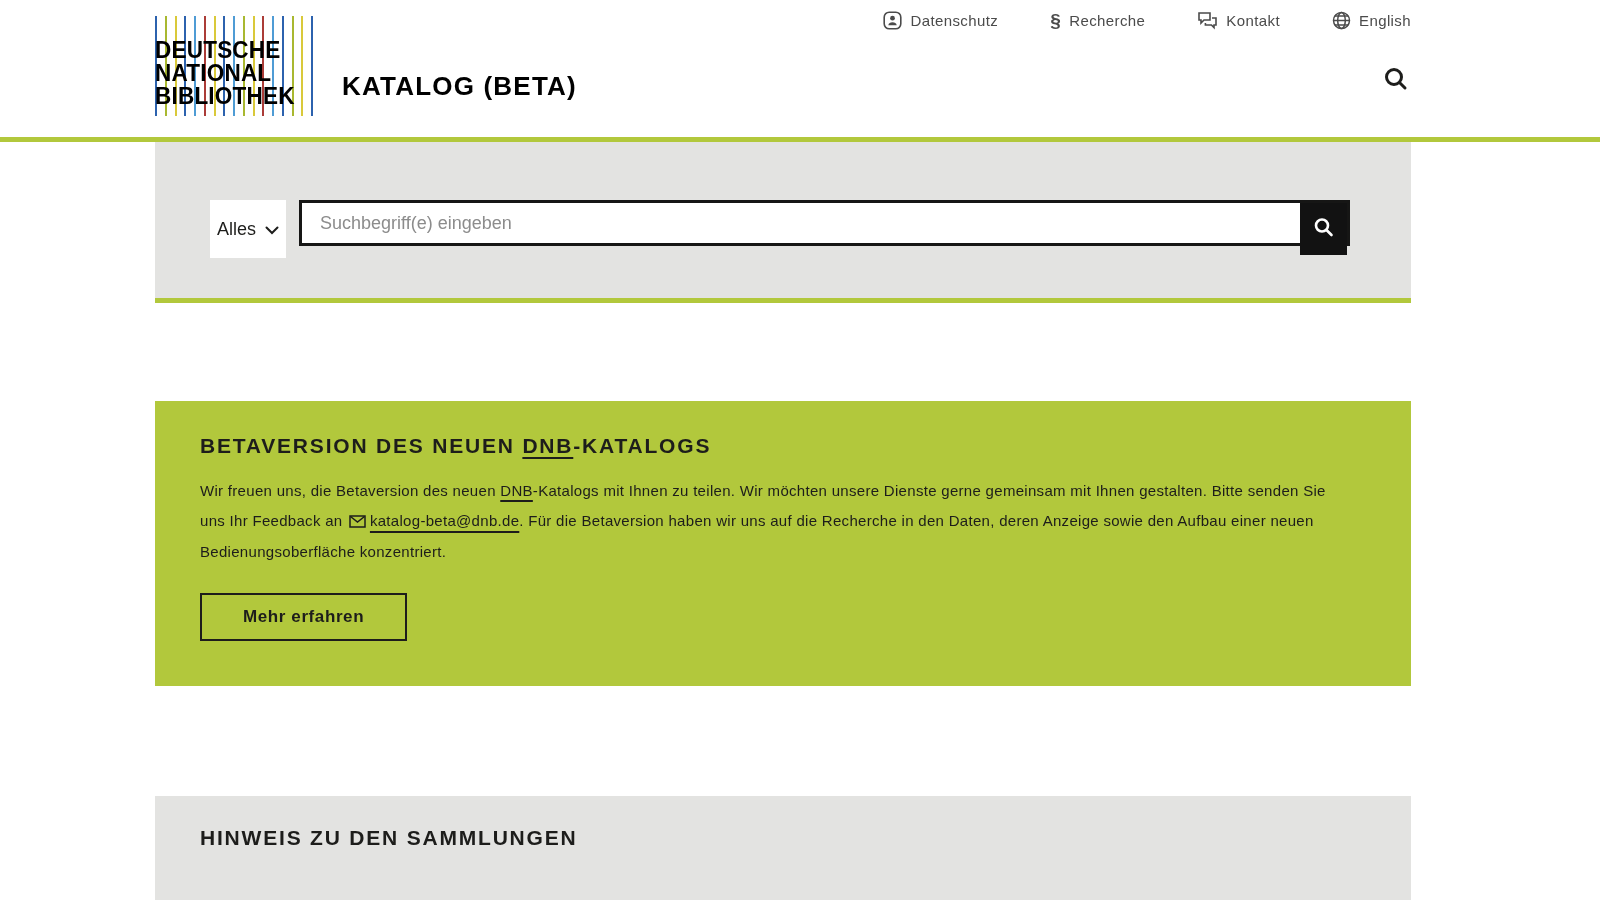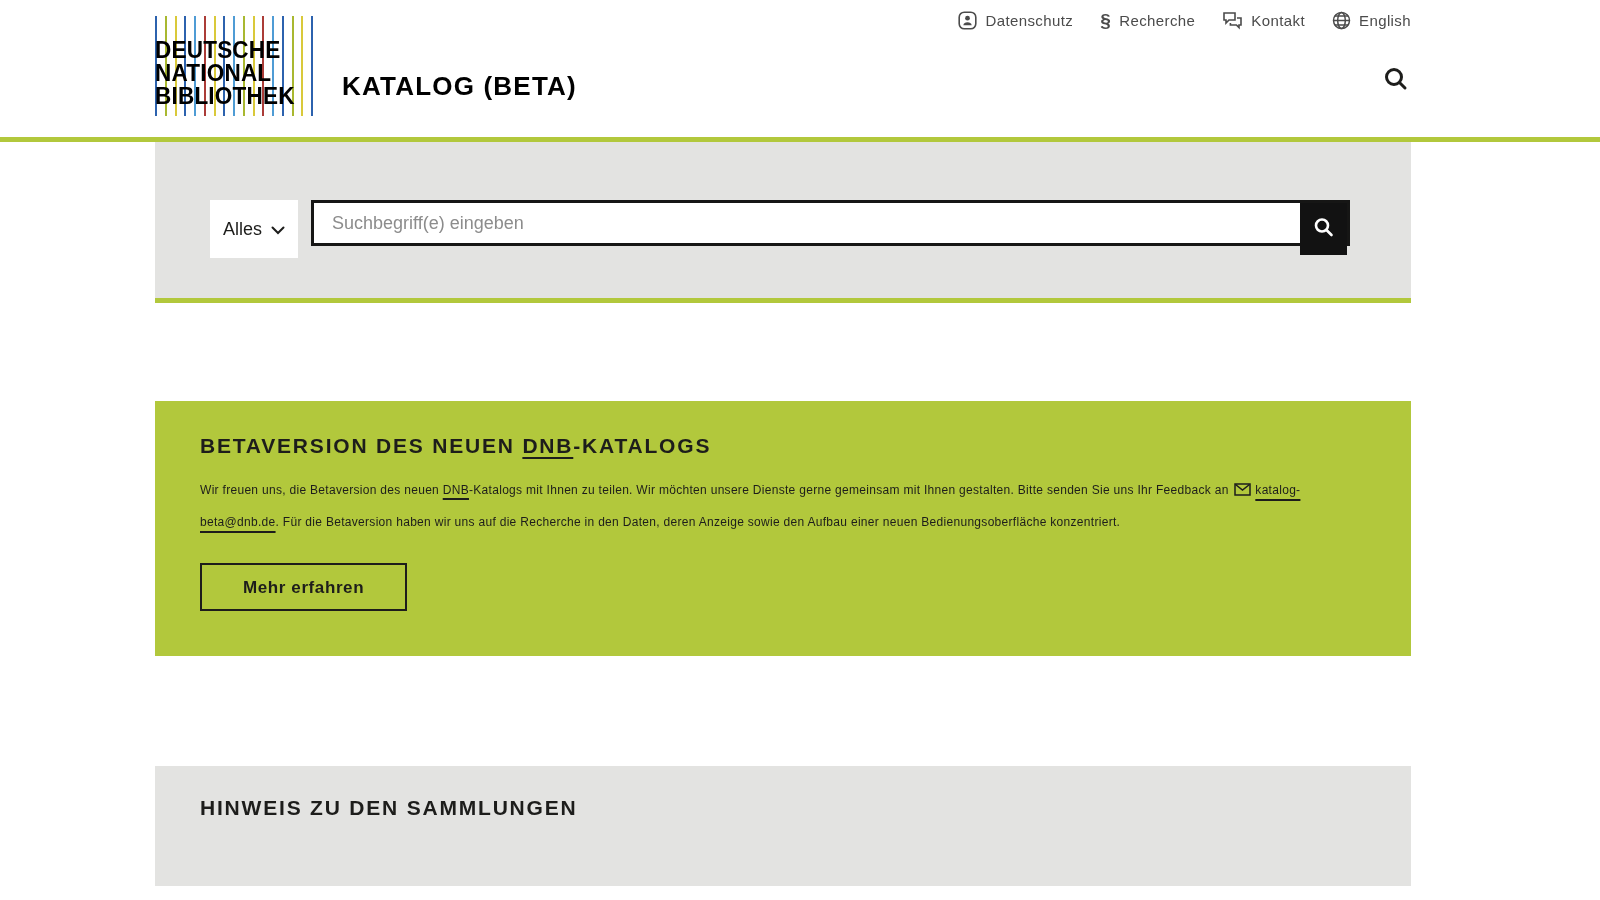--- a/index.html
+++ b/index.html
@@ -11,55 +11,55 @@
     border-bottom:5px solid #b2c83c; }
   .logo { position:absolute; left:155px; top:16px; width:158px; height:100px; cursor:pointer; }
   .logo-stripes { position:absolute; inset:0; display:flex; justify-content:space-between; }
   .logo-stripes .stripe { width:2px; height:100%; }
   .logo-text { position:absolute; left:0; top:23px; font-weight:bold; font-size:23px;
     line-height:23px; letter-spacing:0.2px; color:#000; transform:scaleX(0.98);
     transform-origin:left; white-space:nowrap; }
   .site-title { position:absolute; left:342px; top:71px; font-size:26px; font-weight:bold;
     letter-spacing:1.2px; color:#000; }
 
-  .top-nav { position:absolute; top:11px; right:189px; display:flex; gap:27px; align-items:center; }
+  .top-nav { position:absolute; top:11px; right:189px; display:flex; gap:52px; align-items:center; }
   .nav-item { display:flex; align-items:center; gap:8px; font-size:15px; letter-spacing:0.4px;
     color:#4b4b4b; cursor:pointer; text-decoration:none; }
   .nav-item svg { display:block; }
   .para-glyph { font-size:19px; font-weight:bold; color:#4b4b4b; line-height:18px; }
 
   .header-search { position:absolute; top:66px; right:189px; width:30px; height:30px;
     background:none; border:none; cursor:pointer; }
 
   
   .col { margin-left:155px; width:1256px; }
   .section-heading { font-size:21px; font-weight:bold; letter-spacing:1.8px; color:#1d1d1b; }
 
   
   .search-section { background:#e3e3e1; border-bottom:5px solid #b2c83c;
     padding:28px 45px 40px 45px; }
   .search-row { display:flex; margin-top:30px; margin-left:10px; margin-right:16px; }
-  .scope-select { width:88px; height:58px; background:#fff; display:flex; align-items:center;
+  .scope-select { width:76px; height:58px; background:#fff; display:flex; align-items:center;
     justify-content:center; gap:9px; font-size:18px; color:#1d1d1b; cursor:pointer;
     flex:0 0 auto; margin-right:13px; }
   .search-box { position:relative; flex:1; }
   .search-input { width:100%; height:46px; border:3px solid #161615; background:#fff;
     padding:0 60px 0 18px; font-size:18px; color:#1d1d1b;
     font-family:"Liberation Sans", sans-serif; }
   .search-input::placeholder { color:#8c8c8c; opacity:1; }
   .search-submit { position:absolute; right:3px; top:3px; width:47px; height:52px;
     background:#121212; border:none; cursor:pointer; display:flex; align-items:center;
     justify-content:center; }
 
   
   .beta-section { background:#b2c83c; margin-top:98px; padding:33px 45px 45px 45px; }
   .beta-heading { margin-bottom:18px; }
   .abbr-underline { text-decoration:underline; text-underline-offset:4px;
     text-decoration-thickness:1.5px; cursor:pointer; }
-  .beta-paragraph { font-size:12px; line-height:29.5px; letter-spacing:0.3px;
+  .beta-paragraph { font-size:15px; line-height:29.5px; letter-spacing:0.3px;
     max-width:1140px; color:#1d1d1b; }
   .mail-icon-wrap { display:inline-block; vertical-align:-2px; margin:0 4px 0 2px; }
   .email-link { color:#1d1d1b; font-weight:normal; text-decoration:underline;
     text-underline-offset:5px; text-decoration-thickness:1.5px; cursor:pointer; }
   .beta-button { display:inline-block; margin-top:26px; padding:0 41px; height:48px;
     line-height:43px; background:transparent; border:2.5px solid #1d1d1b; font-size:17px;
     font-weight:bold; letter-spacing:0.6px; color:#1d1d1b; cursor:pointer;
     font-family:"Liberation Sans", sans-serif; }
 
   

